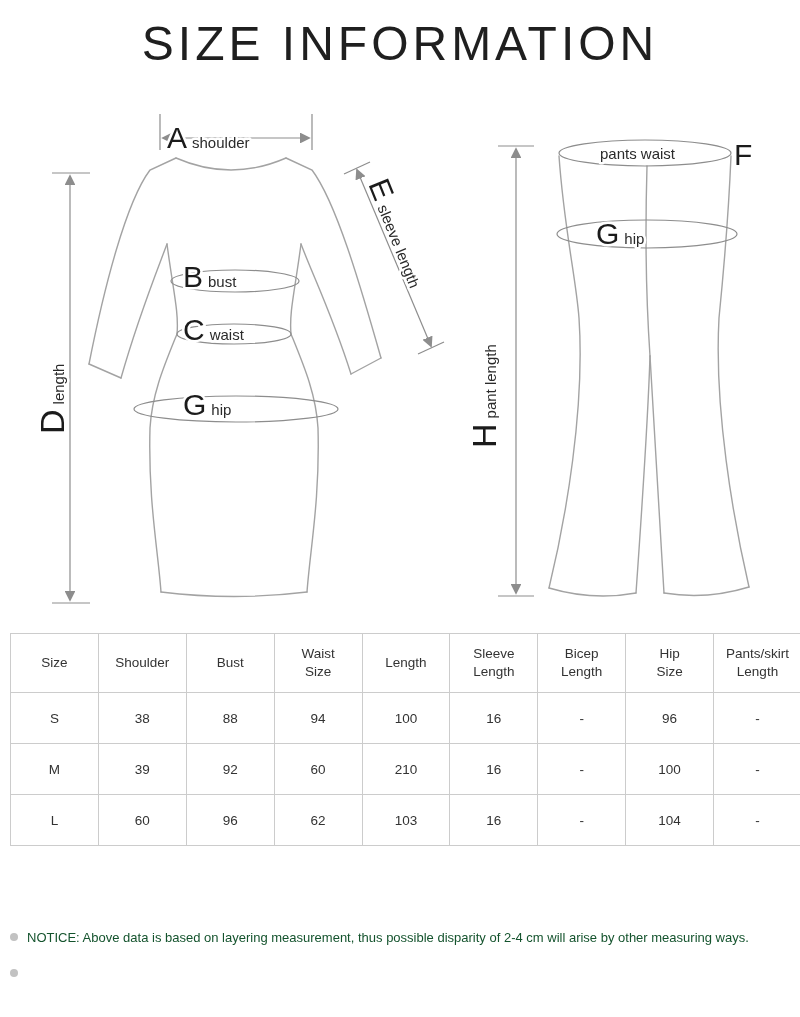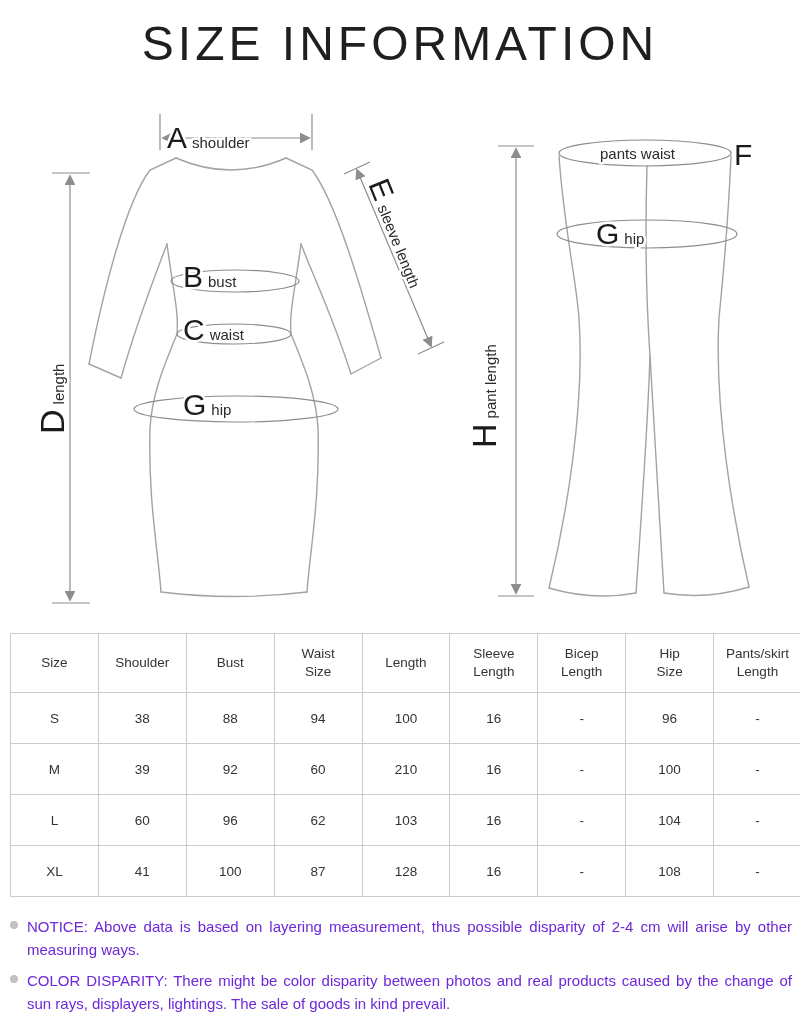--- a/index.html
+++ b/index.html
@@ -32,22 +32,22 @@
   }
   .size-table th, .size-table td {
     border:1px solid #cccccc; text-align:center; vertical-align:middle;
     font-weight:400; padding:0;
   }
   .size-table th { height:58px; white-space:pre-line; line-height:1.35; }
   .size-table td { height:50px; }
 
   .notices { position:absolute; top:912px; left:10px; width:782px; }
   .notice {
-    position:relative; padding-left:17px; margin:4px 0 9px 0;
-    color:#6d28d9; font-size:15px; line-height:1.5; text-align:justify;
+    position:relative; padding-left:17px; margin:16px 0 9px 0;
+    color:#14532d; font-size:13px; line-height:1.5; text-align:justify;
   }
   .bullet {
     position:absolute; left:0; top:5px; width:8px; height:8px;
     border-radius:50%; background:#c2c2c2;
   }
 </style>
 </head>
 <body>
 
 <div class="page">
@@ -178,38 +178,26 @@
         <td>L</td>
         <td>60</td>
         <td>96</td>
         <td>62</td>
         <td>103</td>
         <td>16</td>
         <td>-</td>
         <td>104</td>
         <td>-</td>
       </tr>
-      <tr>
-        <td>XL</td>
-        <td>41</td>
-        <td>100</td>
-        <td>87</td>
-        <td>128</td>
-        <td>16</td>
-        <td>-</td>
-        <td>108</td>
-        <td>-</td>
-      </tr>
     </tbody>
   </table>
 
   <div class="notices">
     <p class="notice">
       <span class="bullet"></span>
       <span>NOTICE: Above data is based on layering measurement, thus possible disparity of 2-4 cm will arise by other measuring ways.</span>
     </p>
     <p class="notice">
       <span class="bullet"></span>
-      <span>COLOR DISPARITY: There might be color disparity between photos and real products caused by the change of sun rays, displayers, lightings. The sale of goods in kind prevail.</span>
     </p>
   </div>
 
 </div>
 
 </body></html>

